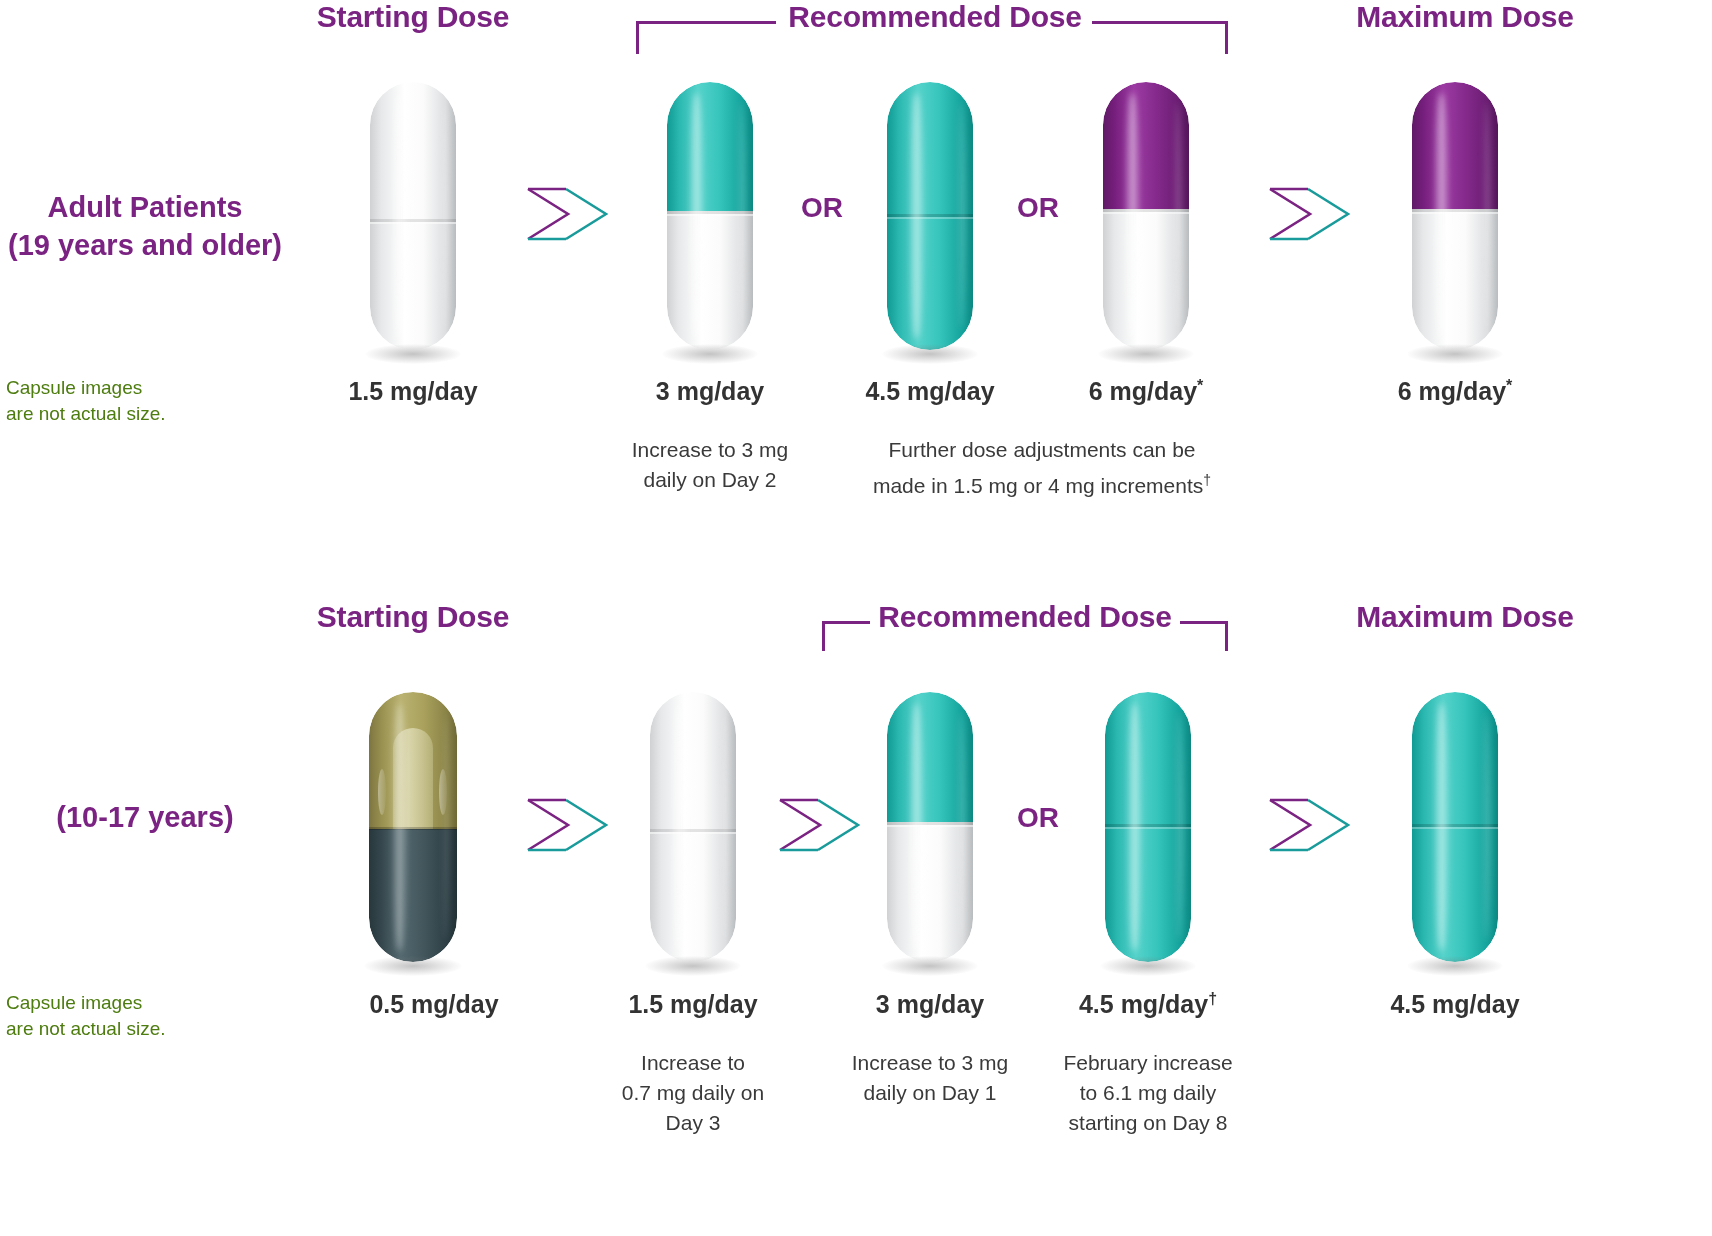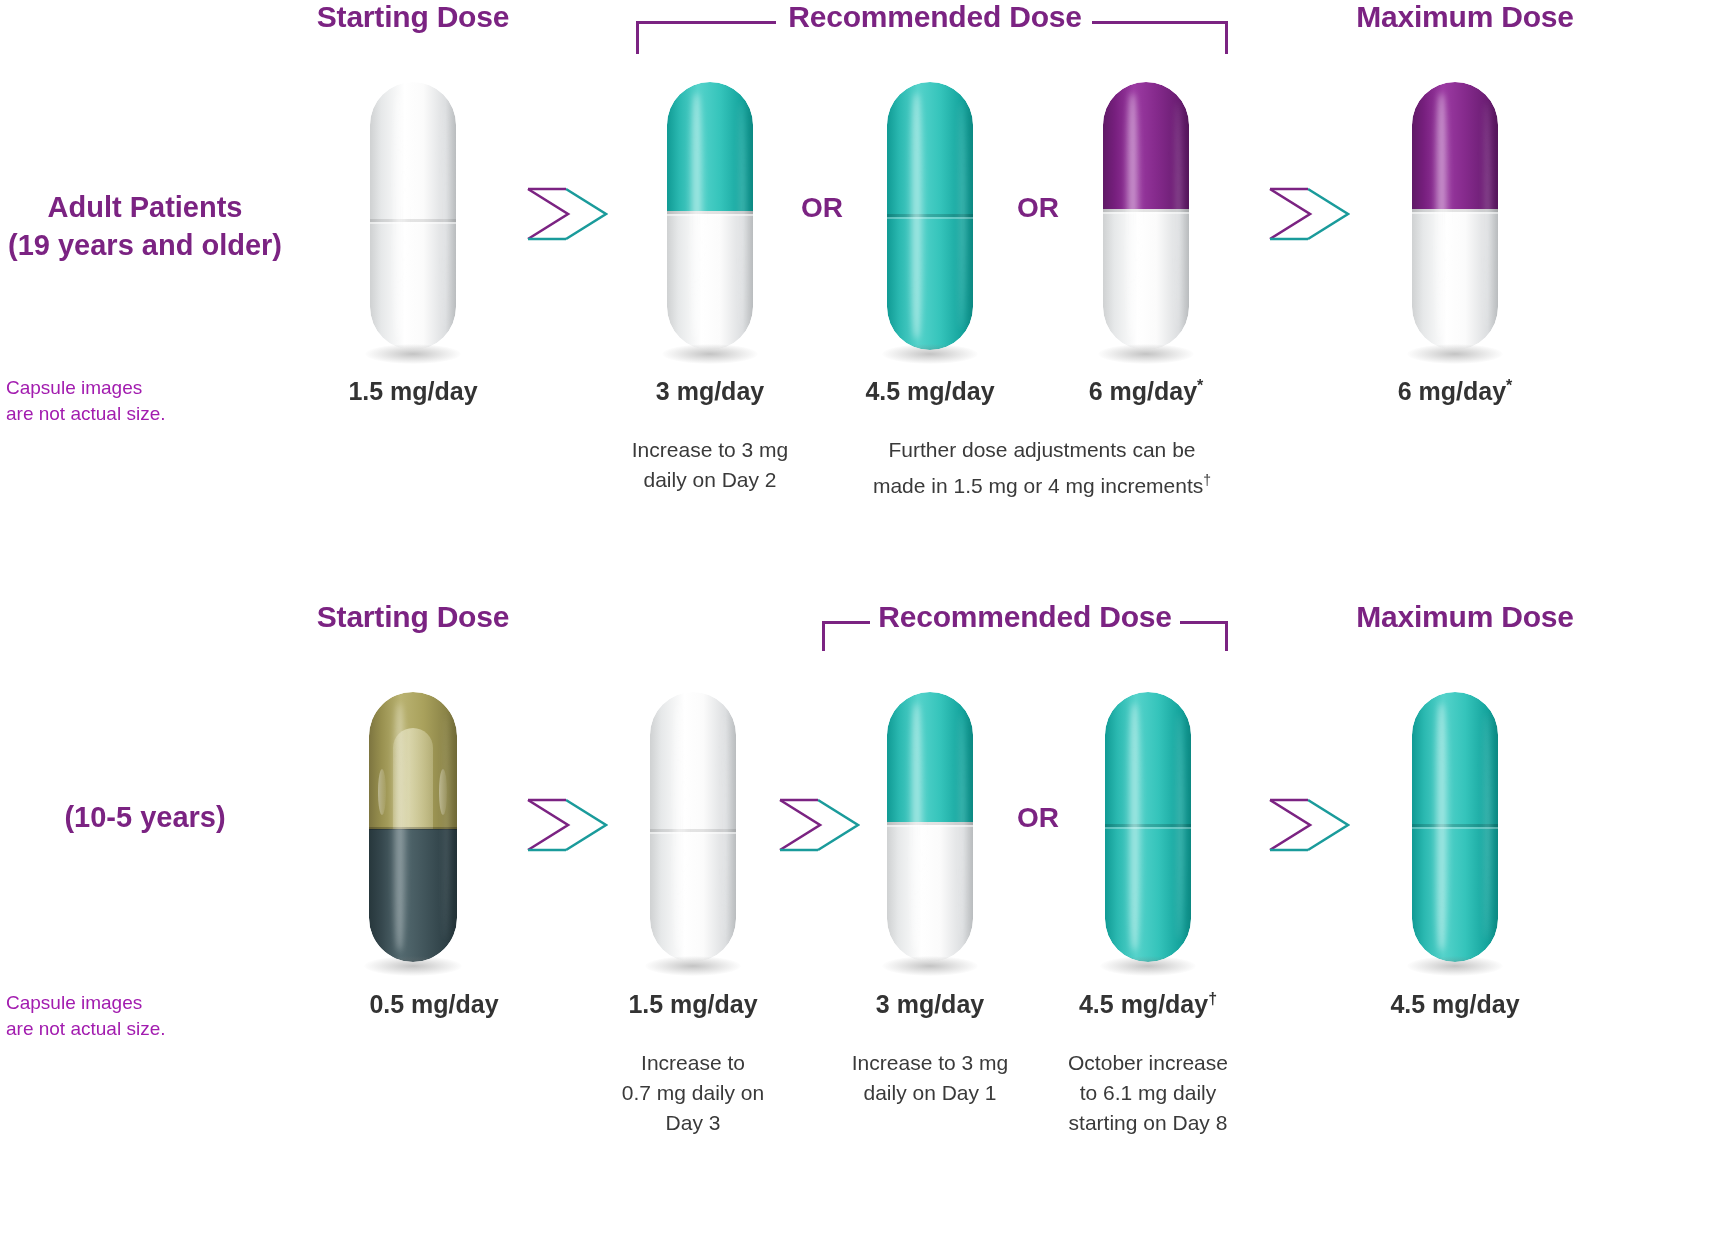--- a/index.html
+++ b/index.html
@@ -48,21 +48,21 @@
     color: #7b2382;
     font-weight: bold;
     font-size: 29px;
     line-height: 38px;
     text-align: center;
     white-space: nowrap;
   }
 
   .note-small {
     position: absolute;
-    color: #a21caf;
+    color: #4d7c0f;
     font-size: 19px;
     line-height: 26px;
     white-space: nowrap;
   }
 
   
   .capsule-wrap {
     position: absolute;
     transform: translateX(-50%);
   }
@@ -334,21 +334,21 @@
   <div class="hdr" style="left:870px; top:600px; width:310px;">Recommended Dose</div>
 
   <div class="brk-line" style="left:822px; top:621px; width:48px;"></div>
   <div class="brk-leg" style="left:822px; top:621px; height:30px;"></div>
   <div class="brk-line" style="left:1180px; top:621px; width:48px;"></div>
   <div class="brk-leg" style="left:1225px; top:621px; height:30px;"></div>
 
   <div class="hdr" style="left:1340px; top:600px; width:250px;">Maximum Dose</div>
 
   <div class="patient-label" style="left:0px; top:798px; width:290px;">
-    <div>(10-5 years)</div>
+    <div>(10-17 years)</div>
   </div>
 
   <div class="note-small" style="left:6px; top:990px;">
     <div>Capsule images</div>
     <div>are not actual size.</div>
   </div>
 
   <div class="capsule-wrap" style="left:413px; top:692px;">
     <div class="capsule" style="width:88px; height:270px;">
       <div class="cap-top c-olive" style="height:138px;">
@@ -454,18 +454,18 @@
   <div class="annot" style="left:693px; top:1048px; width:240px;">
       <div>Increase to</div>
       <div>0.7 mg daily on</div>
       <div>Day 3</div>
     </div>
   <div class="annot" style="left:930px; top:1048px; width:250px;">
       <div>Increase to 3 mg</div>
       <div>daily on Day 1</div>
     </div>
   <div class="annot" style="left:1148px; top:1048px; width:270px;">
-      <div>October increase</div>
+      <div>February increase</div>
       <div>to 6.1 mg daily</div>
       <div>starting on Day 8</div>
     </div>
 
 </div>
 
 </body></html>

